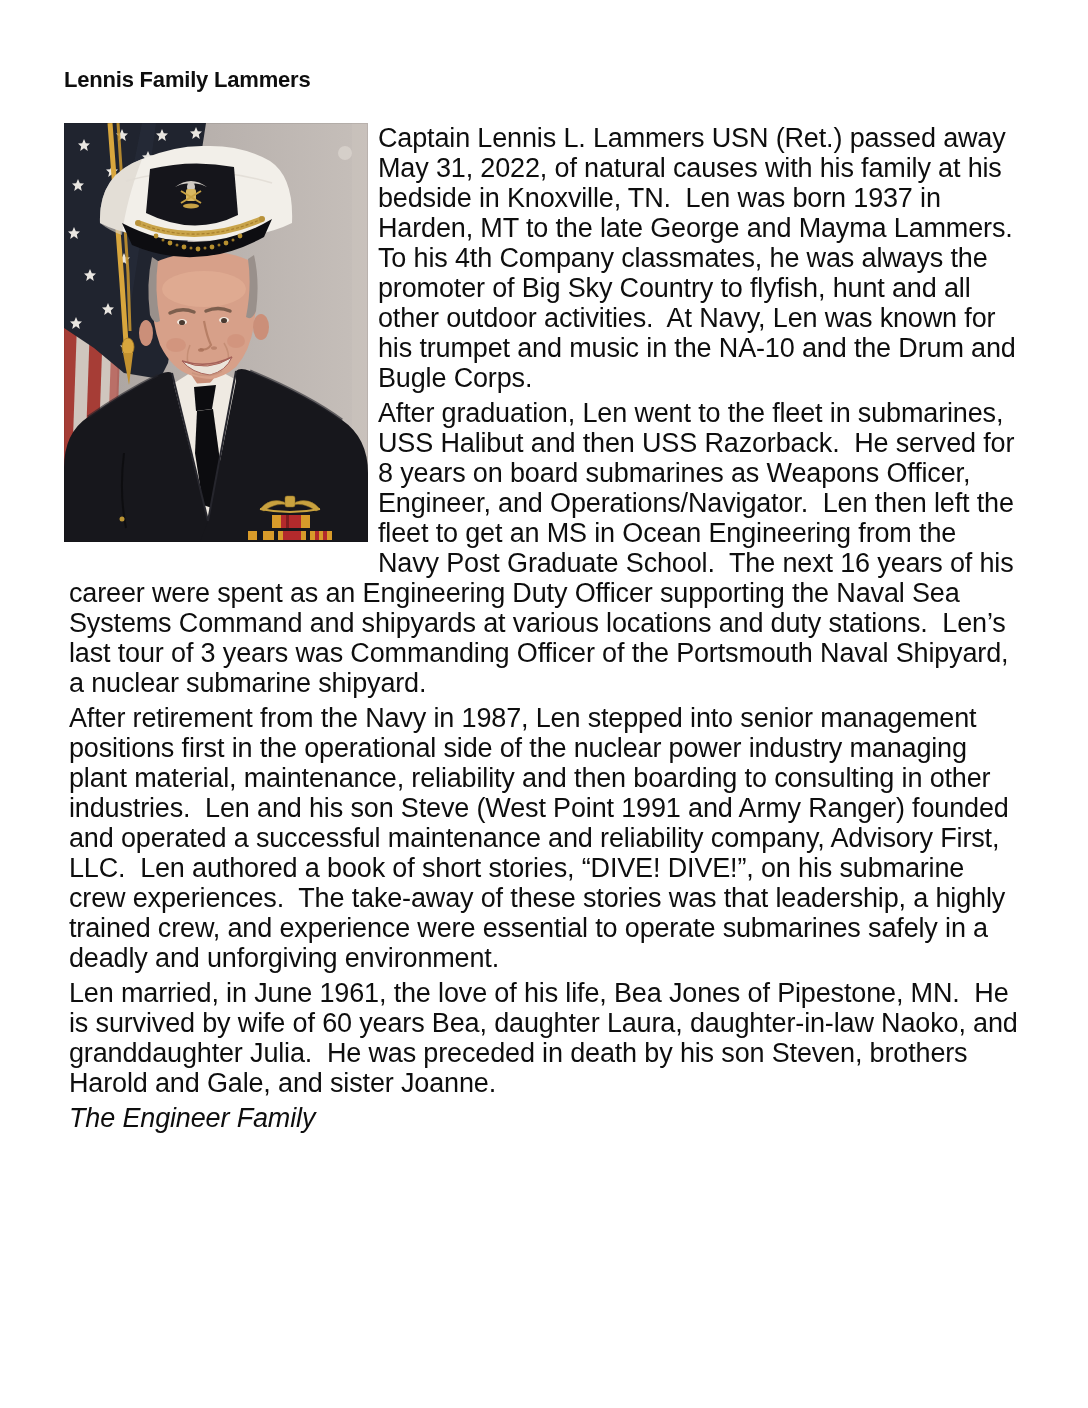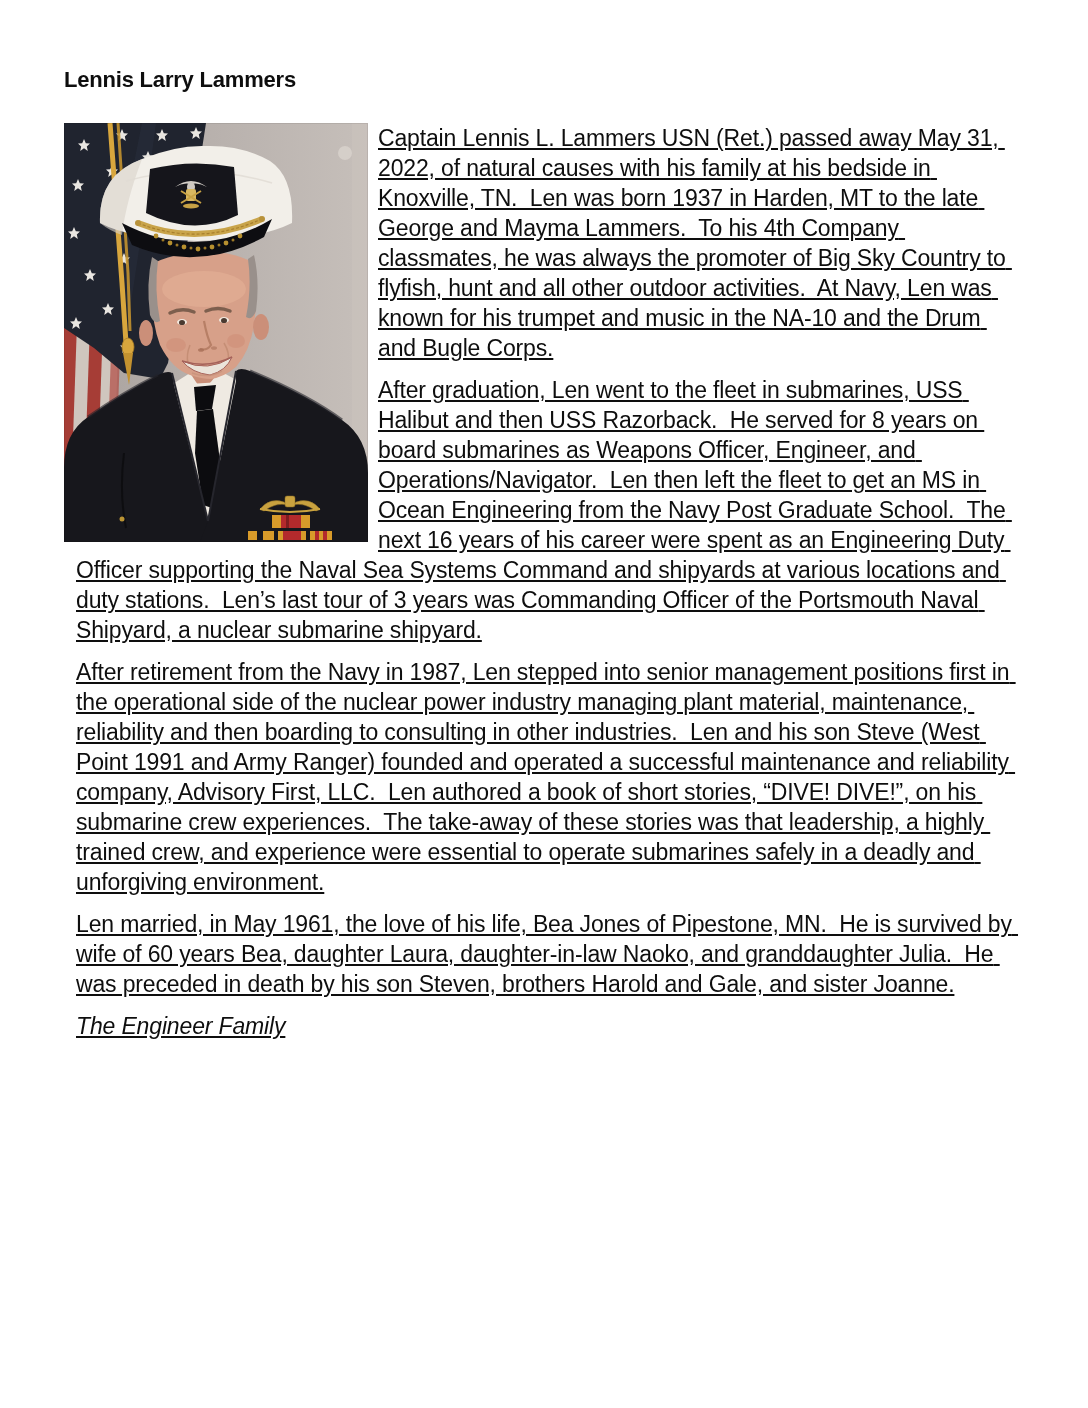--- a/index.html
+++ b/index.html
@@ -24,42 +24,41 @@
   .content { width: 962px; }
   .photo-frame {
     float: left;
     width: 304px;
     height: 419px;
     margin: 0 10px 8px 0;
     line-height: 0;
   }
   .photo-frame svg { display: block; }
   .content p {
-    margin: 12px;
-    font-size: 23px;
+    margin: 5px;
+    font-size: 27px;
     line-height: 30px;
     letter-spacing: -0.15px;
     white-space: pre-wrap;
     text-align: left;
-    text-decoration: underline;
   }
   .signature {
     margin: 46px 0 0 0;
     font-size: 21px;
     line-height: 30px;
     font-style: italic;
     letter-spacing: -0.1px;
     white-space: pre-wrap;
   }
 </style>
 </head>
 <body>
 
 <div class="page">
-  <h1 class="doc-title">Lennis Larry Lammers</h1>
+  <h1 class="doc-title">Lennis Family Lammers</h1>
 
   <div class="content">
     <div class="photo-frame" role="img" aria-label="Color portrait photograph of Captain Lennis L. Lammers in U.S. Navy dress uniform with white combination cap, gold submarine dolphins and ribbons, standing before the American flag with a gold cord">
       <svg width="304" height="419" viewBox="0 0 304 419" xmlns="http://www.w3.org/2000/svg">
         <defs>
           <linearGradient id="bgGrad" x1="0" y1="0" x2="1" y2="0">
             <stop offset="0" stop-color="#a8a19d"></stop>
             <stop offset="0.45" stop-color="#b7b0ac"></stop>
             <stop offset="1" stop-color="#c6bfba"></stop>
           </linearGradient>
@@ -196,17 +195,17 @@
         <circle cx="74" cy="100" r="3" fill="#b8923a"></circle>
         <circle cx="198" cy="96" r="3" fill="#b8923a"></circle>
 
         <rect x="0.5" y="0.5" width="303" height="418" fill="none" stroke="#000000" stroke-opacity="0.08"></rect>
       </svg>
     </div>
 
     <p>Captain Lennis L. Lammers USN (Ret.) passed away May 31, 2022, of natural causes with his family at his bedside in Knoxville, TN.  Len was born 1937 in Harden, MT to the late George and Mayma Lammers.  To his 4th Company classmates, he was always the promoter of Big Sky Country to flyfish, hunt and all other outdoor activities.  At Navy, Len was known for his trumpet and music in the NA-10 and the Drum and Bugle Corps.</p>
     <p>After graduation, Len went to the fleet in submarines, USS Halibut and then USS Razorback.  He served for 8 years on board submarines as Weapons Officer, Engineer, and Operations/Navigator.  Len then left the fleet to get an MS in Ocean Engineering from the Navy Post Graduate School.  The next 16 years of his career were spent as an Engineering Duty Officer supporting the Naval Sea Systems Command and shipyards at various locations and duty stations.  Len’s last tour of 3 years was Commanding Officer of the Portsmouth Naval Shipyard, a nuclear submarine shipyard.</p>
     <p>After retirement from the Navy in 1987, Len stepped into senior management positions first in the operational side of the nuclear power industry managing plant material, maintenance, reliability and then boarding to consulting in other industries.  Len and his son Steve (West Point 1991 and Army Ranger) founded and operated a successful maintenance and reliability company, Advisory First, LLC.  Len authored a book of short stories, “DIVE! DIVE!”, on his submarine crew experiences.  The take-away of these stories was that leadership, a highly trained crew, and experience were essential to operate submarines safely in a deadly and unforgiving environment.</p>
-    <p>Len married, in May 1961, the love of his life, Bea Jones of Pipestone, MN.  He is survived by wife of 60 years Bea, daughter Laura, daughter-in-law Naoko, and granddaughter Julia.  He was preceded in death by his son Steven, brothers Harold and Gale, and sister Joanne.</p>
+    <p>Len married, in June 1961, the love of his life, Bea Jones of Pipestone, MN.  He is survived by wife of 60 years Bea, daughter Laura, daughter-in-law Naoko, and granddaughter Julia.  He was preceded in death by his son Steven, brothers Harold and Gale, and sister Joanne.</p>
 
     <p class="signature">The Engineer Family</p>
   </div>
 </div>
 
 </body></html>

